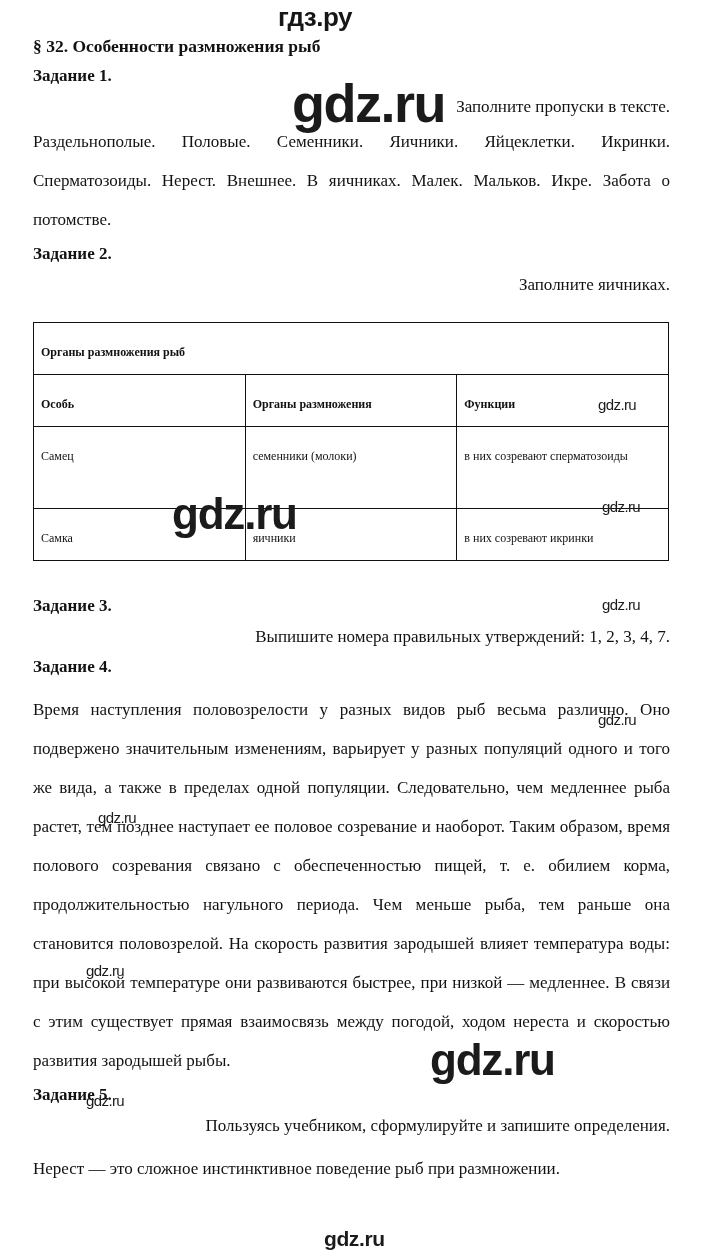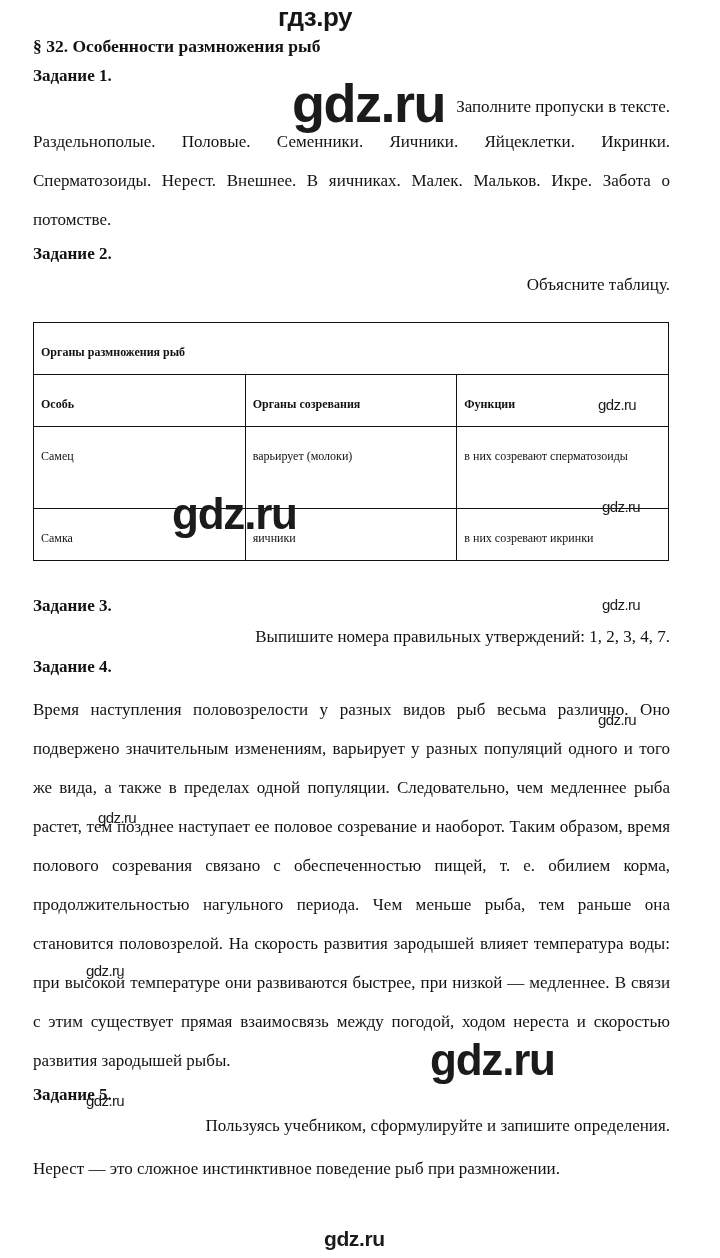--- a/index.html
+++ b/index.html
@@ -152,37 +152,37 @@
 
   <div class="content">
 
     <h1 class="h-section">§ 32. Особенности размножения рыб</h1>
 
     <h2 class="h-task">Задание 1.</h2>
     <p class="p-plain">Заполните пропуски в тексте.</p>
     <p class="p-just">Раздельнополые. Половые. Семенники. Яичники. Яйцеклетки. Икринки. Сперматозоиды. Нерест. Внешнее. В яичниках. Малек. Мальков. Икре. Забота о потомстве.</p>
 
     <h2 class="h-task">Задание 2.</h2>
-    <p class="p-plain">Объясните таблицу.</p>
+    <p class="p-plain">Заполните яичниках.</p>
 
     <div class="spacer-md"></div>
 
     <table class="rep-table">
       <tbody>
         <tr>
           <td class="tbl-title" colspan="3">Органы размножения рыб</td>
         </tr>
         <tr>
           <td class="tbl-head col-a">Особь</td>
-          <td class="tbl-head col-b">Органы созревания</td>
+          <td class="tbl-head col-b">Органы размножения</td>
           <td class="tbl-head col-c">Функции</td>
         </tr>
         <tr>
           <td class="col-a cell-tall">Самец</td>
-          <td class="col-b cell-tall">варьирует (молоки)</td>
+          <td class="col-b cell-tall">семенники (молоки)</td>
           <td class="col-c cell-tall just">в них созревают сперматозоиды</td>
         </tr>
         <tr>
           <td class="col-a">Самка</td>
           <td class="col-b">яичники</td>
           <td class="col-c">в них созревают икринки</td>
         </tr>
       </tbody>
     </table>
 

